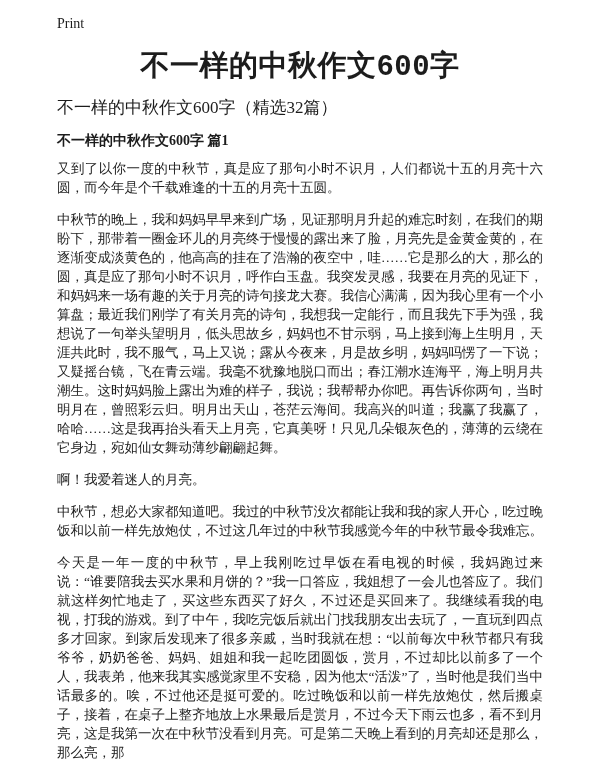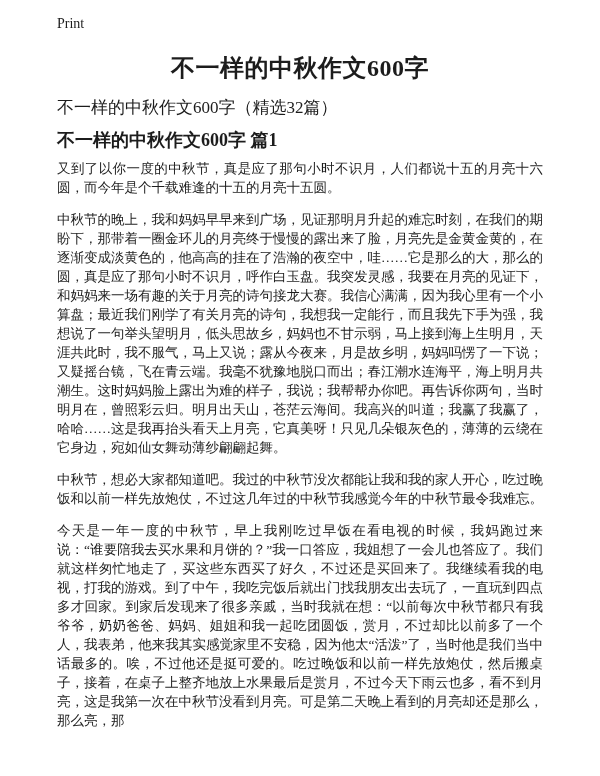--- a/index.html
+++ b/index.html
@@ -23,33 +23,34 @@
   .print-link {
     font-size: 14px;
     line-height: 18px;
     margin: 0 0 10px 0;
     color: #1c1c1c;
     cursor: pointer;
     display: inline-block;
   }
   .doc-title {
     text-align: center;
-    font-size: 24px;
+    font-size: 29px;
     font-weight: 600;
     line-height: 26px;
     margin: 12px 0 18px 0;
     letter-spacing: 0.5px;
+    font-family: Liberation Mono, monospace;
   }
   .subtitle {
     font-size: 17px;
     line-height: 18px;
     margin: 0 0 13px 0;
   }
   .section-heading {
-    font-size: 18px;
+    font-size: 14px;
     font-weight: 700;
     line-height: 19px;
     margin: 14px 0 9px 0;
   }
   .body-para {
     font-size: 13.5px;
     line-height: 19px;
     text-align: justify;
     text-justify: inter-ideograph;
     margin: 0 0 13px 0;
@@ -65,19 +66,20 @@
   <h1 class="doc-title">不一样的中秋作文600字</h1>
 
   <p class="subtitle">不一样的中秋作文600字（精选32篇）</p>
 
   <h2 class="section-heading">不一样的中秋作文600字 篇1</h2>
 
   <p class="body-para">又到了以你一度的中秋节，真是应了那句小时不识月，人们都说十五的月亮十六圆，而今年是个千载难逢的十五的月亮十五圆。</p>
 
   <p class="body-para">中秋节的晚上，我和妈妈早早来到广场，见证那明月升起的难忘时刻，在我们的期盼下，那带着一圈金环儿的月亮终于慢慢的露出来了脸，月亮先是金黄金黄的，在逐渐变成淡黄色的，他高高的挂在了浩瀚的夜空中，哇……它是那么的大，那么的圆，真是应了那句小时不识月，呼作白玉盘。我突发灵感，我要在月亮的见证下，和妈妈来一场有趣的关于月亮的诗句接龙大赛。我信心满满，因为我心里有一个小算盘；最近我们刚学了有关月亮的诗句，我想我一定能行，而且我先下手为强，我想说了一句举头望明月，低头思故乡，妈妈也不甘示弱，马上接到海上生明月，天涯共此时，我不服气，马上又说；露从今夜来，月是故乡明，妈妈吗愣了一下说；又疑摇台镜，飞在青云端。我毫不犹豫地脱口而出；春江潮水连海平，海上明月共潮生。这时妈妈脸上露出为难的样子，我说；我帮帮办你吧。再告诉你两句，当时明月在，曾照彩云归。明月出天山，苍茫云海间。我高兴的叫道；我赢了我赢了，哈哈……这是我再抬头看天上月亮，它真美呀！只见几朵银灰色的，薄薄的云绕在它身边，宛如仙女舞动薄纱翩翩起舞。</p>
 
+  <p class="body-para">啊！我爱着迷人的月亮。</p>
 
 
   <p class="body-para">中秋节，想必大家都知道吧。我过的中秋节没次都能让我和我的家人开心，吃过晚饭和以前一样先放炮仗，不过这几年过的中秋节我感觉今年的中秋节最令我难忘。</p>
 
   <p class="body-para">今天是一年一度的中秋节，早上我刚吃过早饭在看电视的时候，我妈跑过来说：“谁要陪我去买水果和月饼的？”我一口答应，我姐想了一会儿也答应了。我们就这样匆忙地走了，买这些东西买了好久，不过还是买回来了。我继续看我的电视，打我的游戏。到了中午，我吃完饭后就出门找我朋友出去玩了，一直玩到四点多才回家。到家后发现来了很多亲戚，当时我就在想：“以前每次中秋节都只有我爷爷，奶奶爸爸、妈妈、姐姐和我一起吃团圆饭，赏月，不过却比以前多了一个人，我表弟，他来我其实感觉家里不安稳，因为他太“活泼”了，当时他是我们当中话最多的。唉，不过他还是挺可爱的。吃过晚饭和以前一样先放炮仗，然后搬桌子，接着，在桌子上整齐地放上水果最后是赏月，不过今天下雨云也多，看不到月亮，这是我第一次在中秋节没看到月亮。可是第二天晚上看到的月亮却还是那么，那么亮，那</p>
 
 </div>
 
 </body></html>

